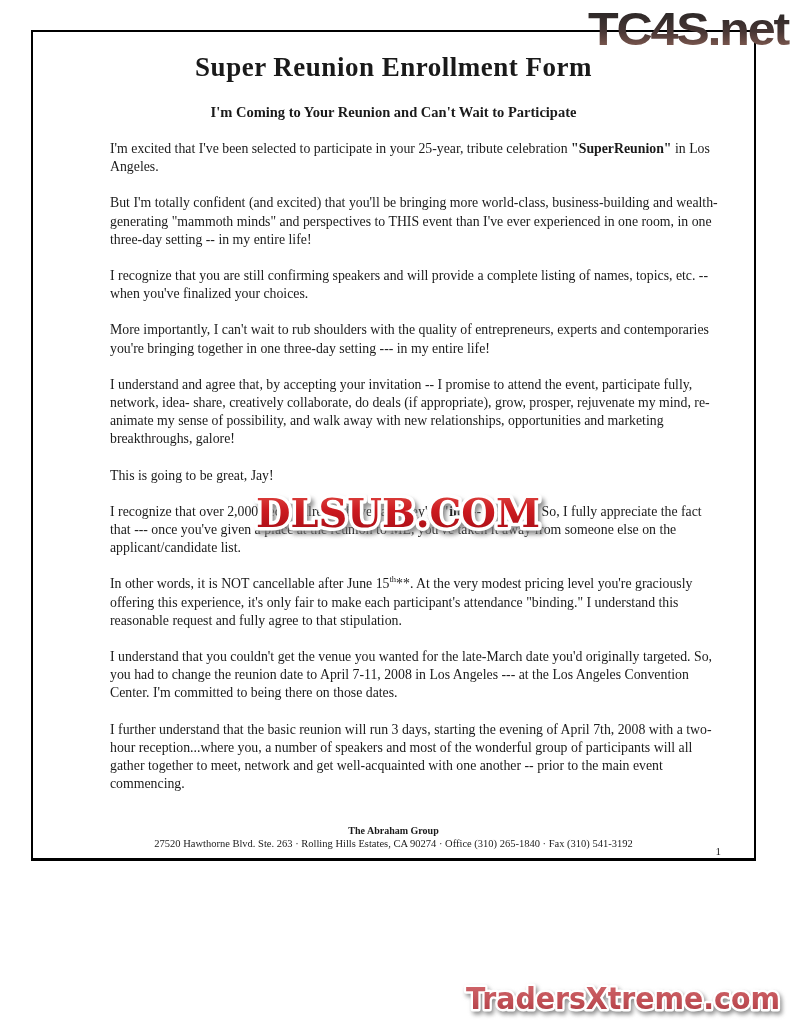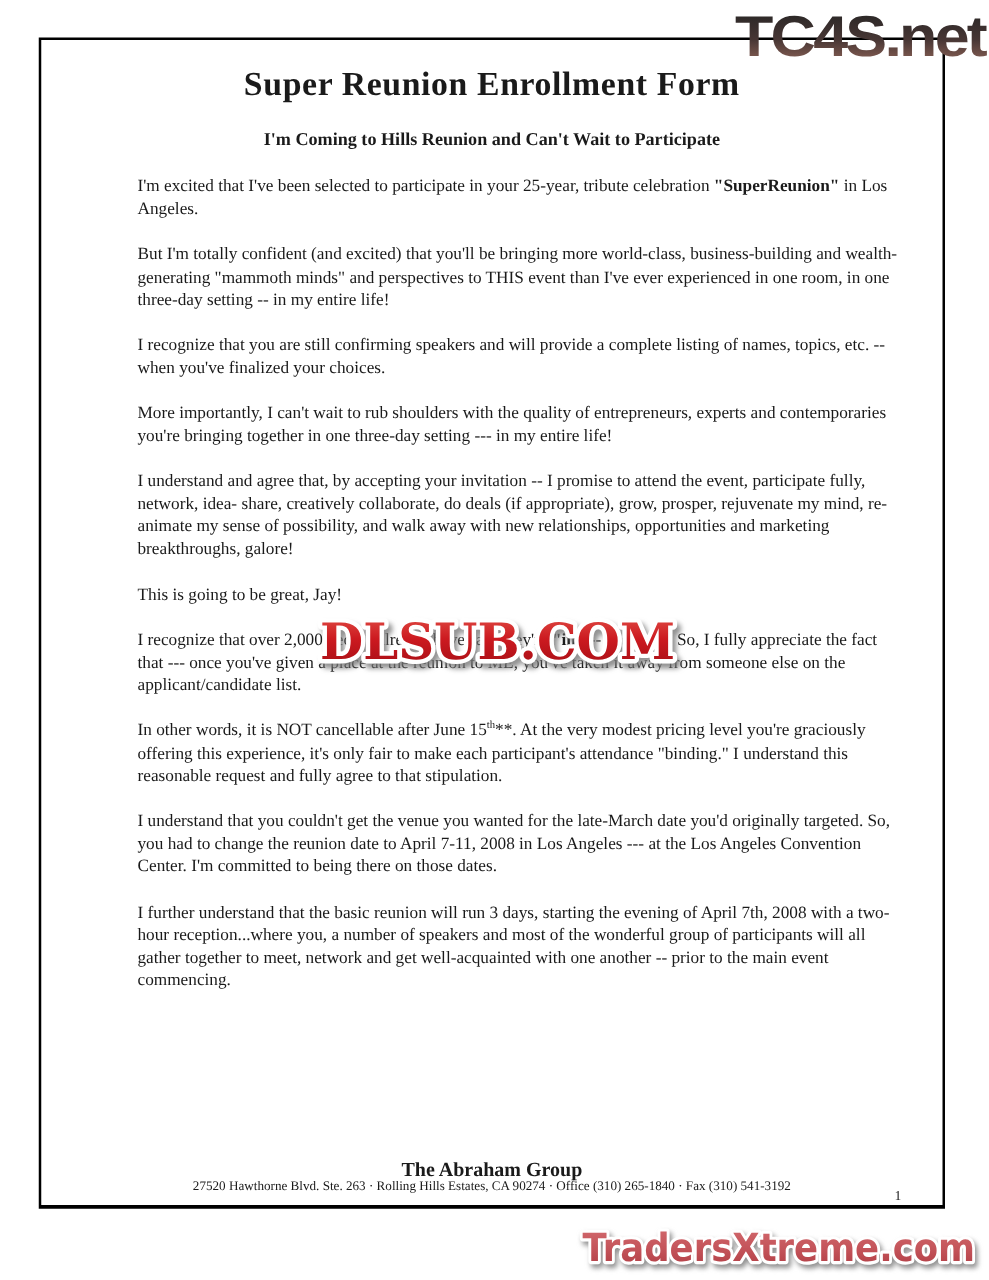--- a/index.html
+++ b/index.html
@@ -1,21 +1,21 @@
 <!DOCTYPE html>
 <html><head>
 <meta charset="utf-8">
 <style>
   html,body{margin:0;padding:0;}
   body{
     width:791px;height:1024px;background:#ffffff;position:relative;
     font-family:"Liberation Serif", serif;color:#1a1a1a;overflow:hidden;
   }
   .doc-box{
-    position:absolute;left:31px;top:30px;width:725px;height:937px;
+    position:absolute;left:31px;top:30px;width:725px;height:831px;
     border:2px solid #000;border-bottom-width:3px;background:#fff;
     box-sizing:border-box;
   }
   .doc-inner{padding:0 33px;}
   h1.doc-title{
     margin:20px 10px 0 10px;text-align:center;
     font-size:27px;font-weight:bold;letter-spacing:0.5px;
   }
   .doc-subtitle{
     margin:18px 0 0 0;text-align:center;
@@ -24,37 +24,37 @@
   .doc-subtitle.second{margin-top:21px;}
   .doc-body{margin-top:19px;margin-left:44px;}
   .doc-body p.para{
     margin:0 0 18px 0;font-size:13.8px;line-height:18.2px;
   }
   .doc-body sup{font-size:0.62em;vertical-align:super;line-height:0;}
   .doc-footer{
     position:absolute;left:0;right:0;bottom:8px;text-align:center;
     font-size:10.5px;line-height:13px;
   }
-  .footer-company{font-weight:bold;font-size:16px;}
+  .footer-company{font-weight:bold;font-size:10px;}
   .page-number{
     position:absolute;right:33px;bottom:1px;font-size:11px;
   }
   
   .wm{position:absolute;pointer-events:none;}
   .wm-tc4s{left:586px;top:0px;}
   .wm-dlsub{left:248px;top:482px;filter:drop-shadow(3px 4px 2px rgba(120,120,120,0.8));}
   .wm-traders{left:460px;top:974px;filter:drop-shadow(2px 3px 2px rgba(110,110,110,0.75));}
 </style>
 </head>
 <body>
 
 <div class="doc-box">
   <div class="doc-inner">
     <h1 class="doc-title">Super Reunion Enrollment Form</h1>
-    <div class="doc-subtitle second">I'm Coming to Hills Reunion and Can't Wait to Participate</div>
+    <div class="doc-subtitle second">I'm Coming to Your Reunion and Can't Wait to Participate</div>
     <div class="doc-body">
         <p class="para"><span>I'm excited that I've been selected to participate in your 25-year, tribute celebration </span><span style="font-weight: bold;">"SuperReunion"</span><span> in Los Angeles.</span></p>
         <p class="para"><span>But I'm totally confident (and excited) that you'll be bringing more world-class, business-building and wealth-generating "mammoth minds" and perspectives to THIS event than I've ever experienced in one room, in one three-day setting -- in my entire life!</span></p>
         <p class="para"><span>I recognize that you are still confirming speakers and will provide a complete listing of names, topics, etc. -- when you've finalized your choices.</span></p>
         <p class="para"><span>More importantly, I can't wait to rub shoulders with the quality of entrepreneurs, experts and contemporaries you're bringing together in one three-day setting --- in my entire life!</span></p>
         <p class="para"><span>I understand and agree that, by accepting your invitation -- I promise to attend the event, participate fully, network, idea- share, creatively collaborate, do deals (if appropriate), grow, prosper, rejuvenate my mind, re-animate my sense of possibility, and walk away with new relationships, opportunities and marketing breakthroughs, galore!</span></p>
         <p class="para"><span>This is going to be great, Jay!</span></p>
         <p class="para"><span>I recognize that over 2,000 people already have said they're </span><span style="font-weight: bold;">"in"</span><span> -- if chosen. So, I fully appreciate the fact that --- once you've given a place at the reunion to ME, you've taken it away from someone else on the applicant/candidate list.</span></p>
         <p class="para"><span>In other words, it is NOT cancellable after June 15</span><sup>th</sup><span>**. At the very modest pricing level you're graciously offering this experience, it's only fair to make each participant's attendance "binding." I understand this reasonable request and fully agree to that stipulation.</span></p>
         <p class="para"><span>I understand that you couldn't get the venue you wanted for the late-March date you'd originally targeted. So, you had to change the reunion date to April 7-11, 2008 in Los Angeles --- at the Los Angeles Convention Center. I'm committed to being there on those dates.</span></p>

